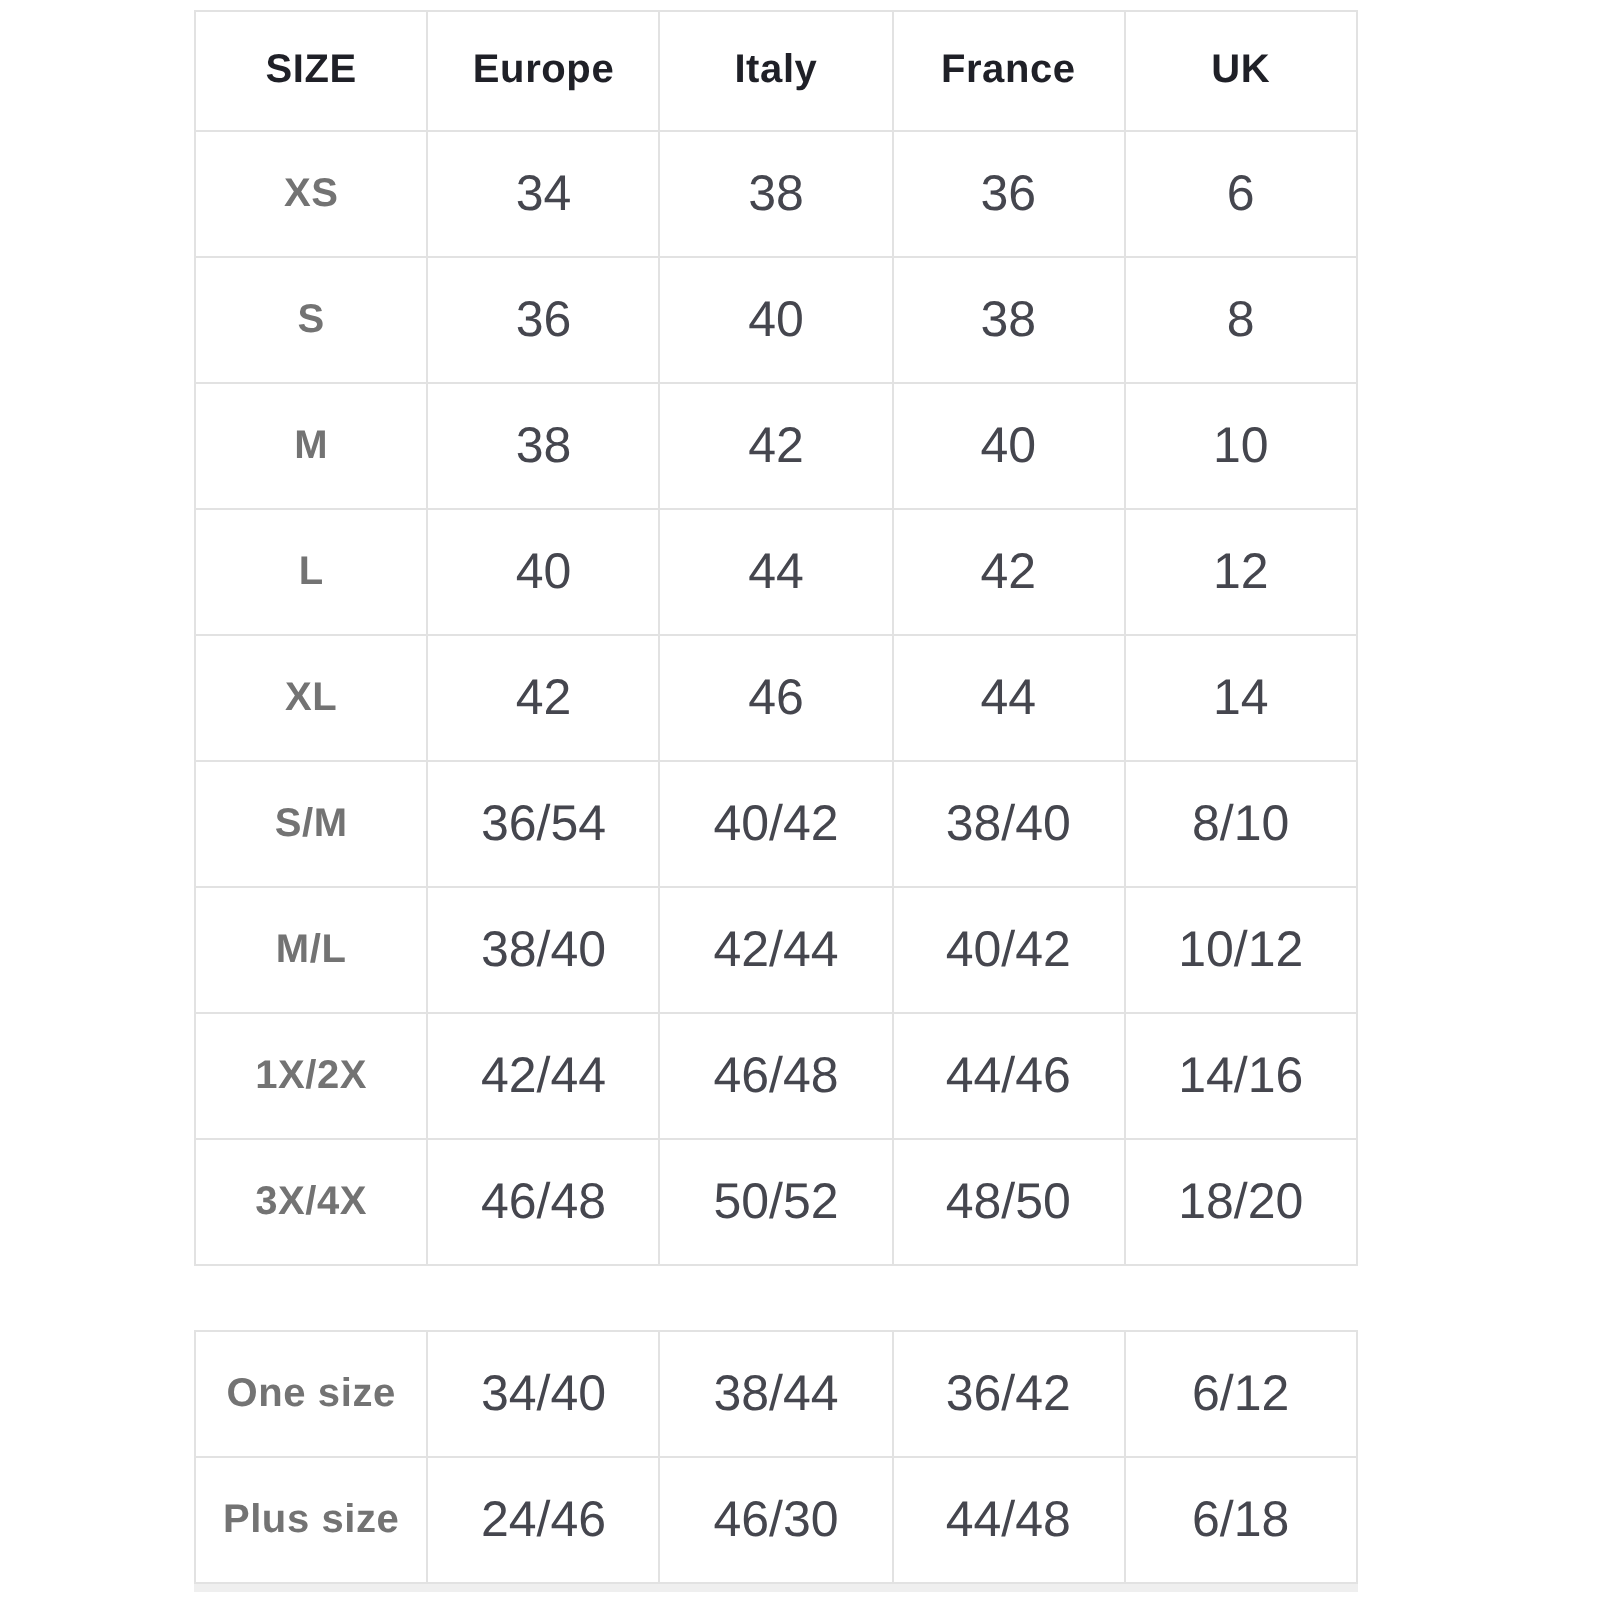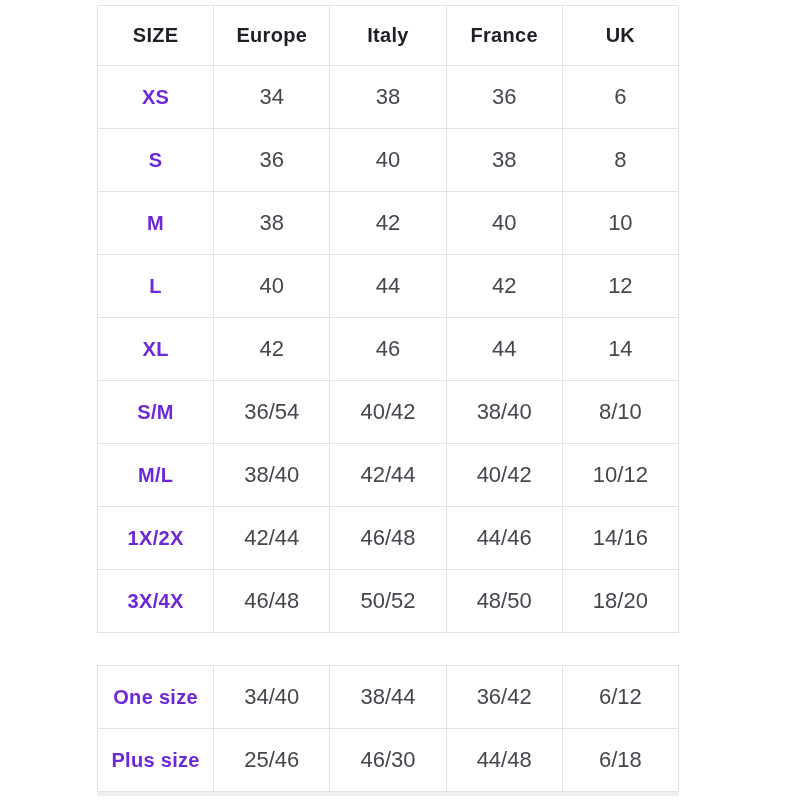--- a/index.html
+++ b/index.html
@@ -41,25 +41,25 @@
     height: 59px;
     font-size: 20px;
     font-weight: 700;
     color: #1f2027;
     letter-spacing: 0.3px;
   }
   table.size-table td { height: 62px; }
   td.label-cell {
     font-size: 20px;
     font-weight: 700;
-    color: #6d28d9;
+    color: #737373;
     letter-spacing: 0.3px;
   }
   td.value-cell {
-    font-size: 22px;
+    font-size: 25px;
     font-weight: 400;
     color: #45464e;
   }
   .scroll-hint {
     position: absolute;
     left: 97px;
     top: 792px;
     width: 582px;
     height: 4px;
     background: #efefef;
@@ -154,21 +154,21 @@
       <tbody>
         <tr>
           <td class="label-cell">One size</td>
           <td class="value-cell">34/40</td>
           <td class="value-cell">38/44</td>
           <td class="value-cell">36/42</td>
           <td class="value-cell">6/12</td>
         </tr>
         <tr>
           <td class="label-cell">Plus size</td>
-          <td class="value-cell">25/46</td>
+          <td class="value-cell">24/46</td>
           <td class="value-cell">46/30</td>
           <td class="value-cell">44/48</td>
           <td class="value-cell">6/18</td>
         </tr>
       </tbody>
     </table>
   </div>
 
   <div class="scroll-hint"></div>
 

